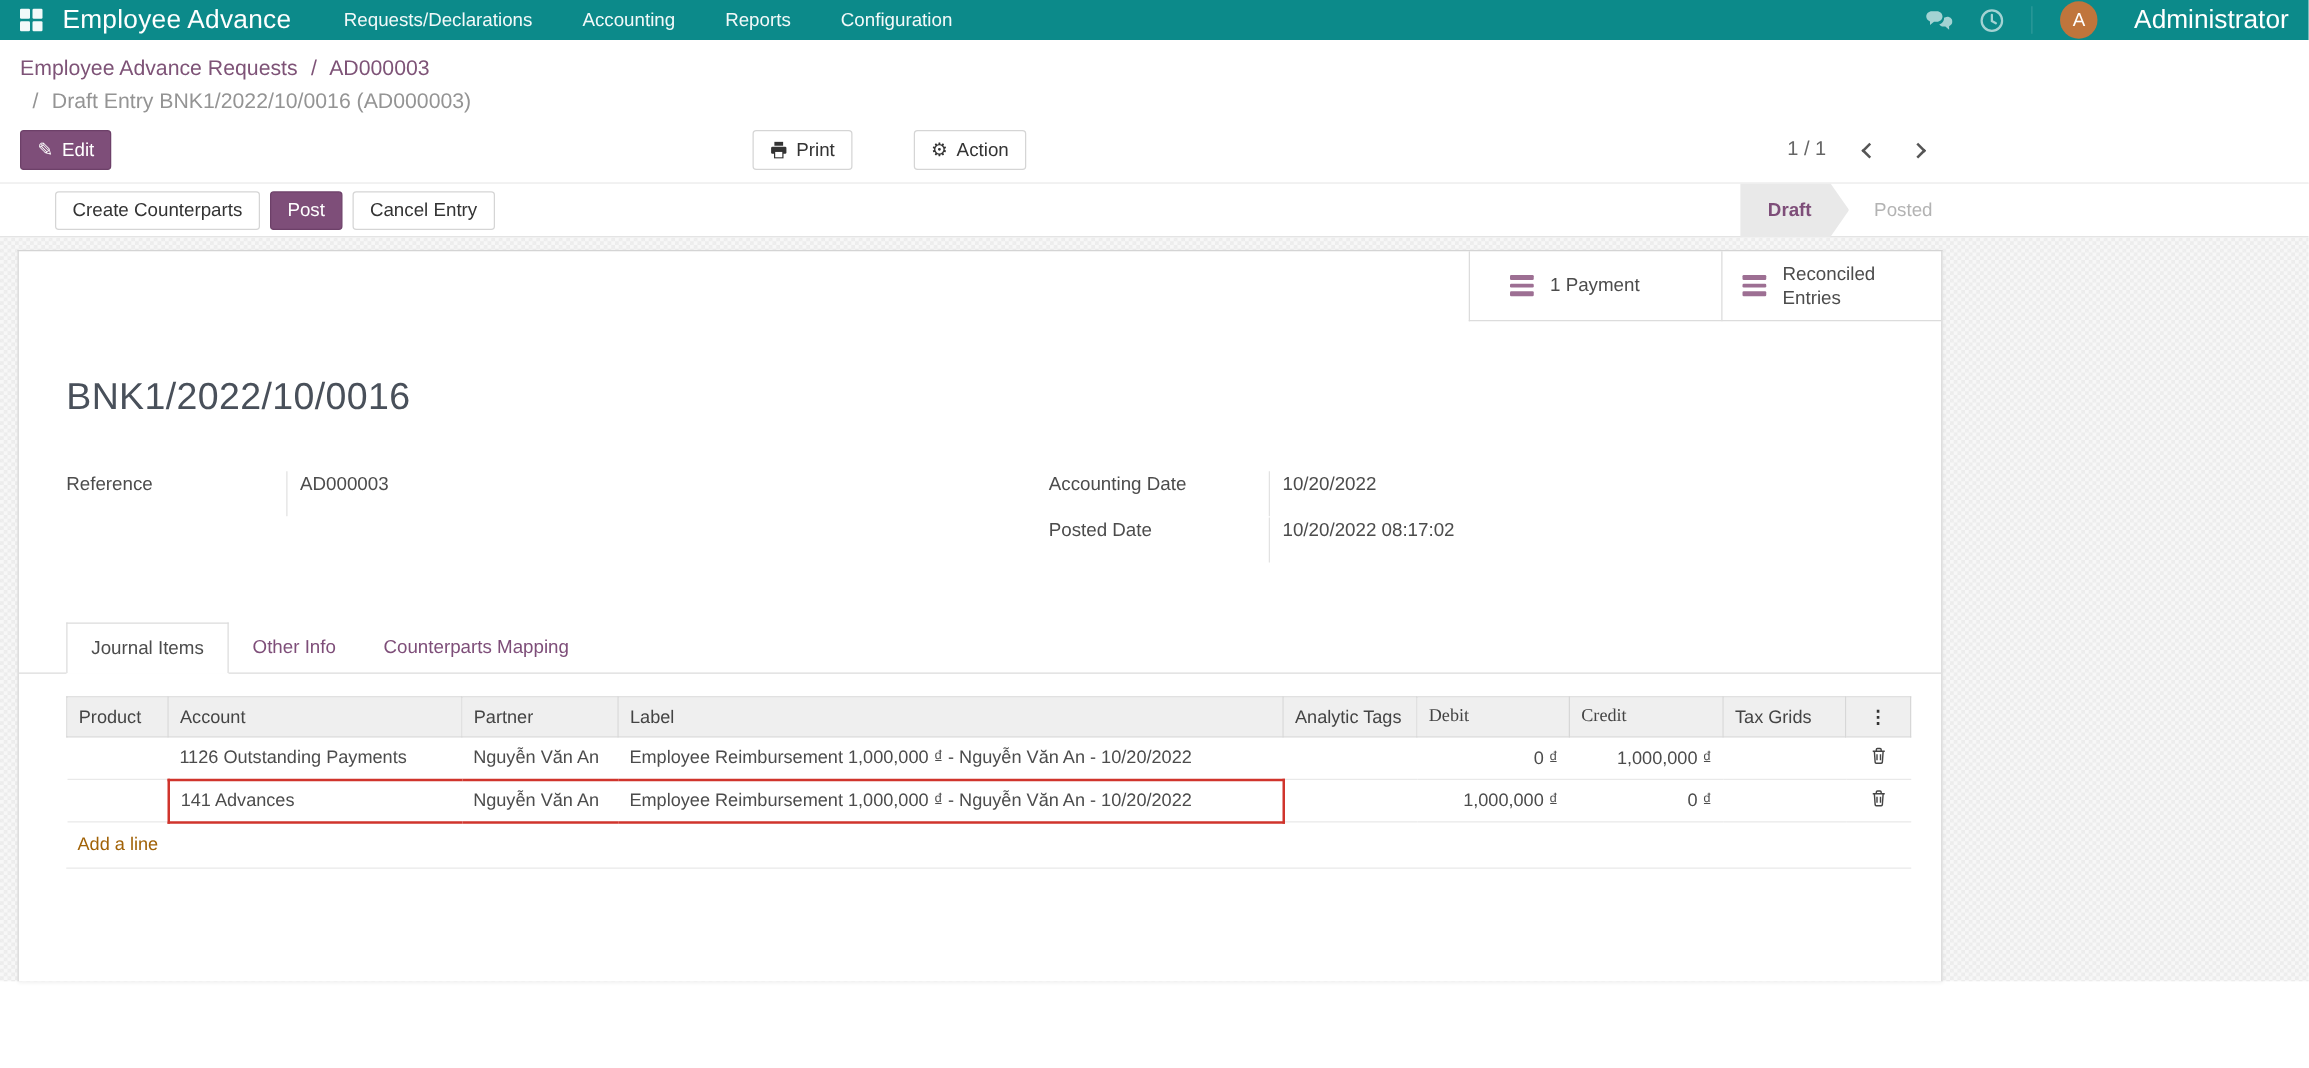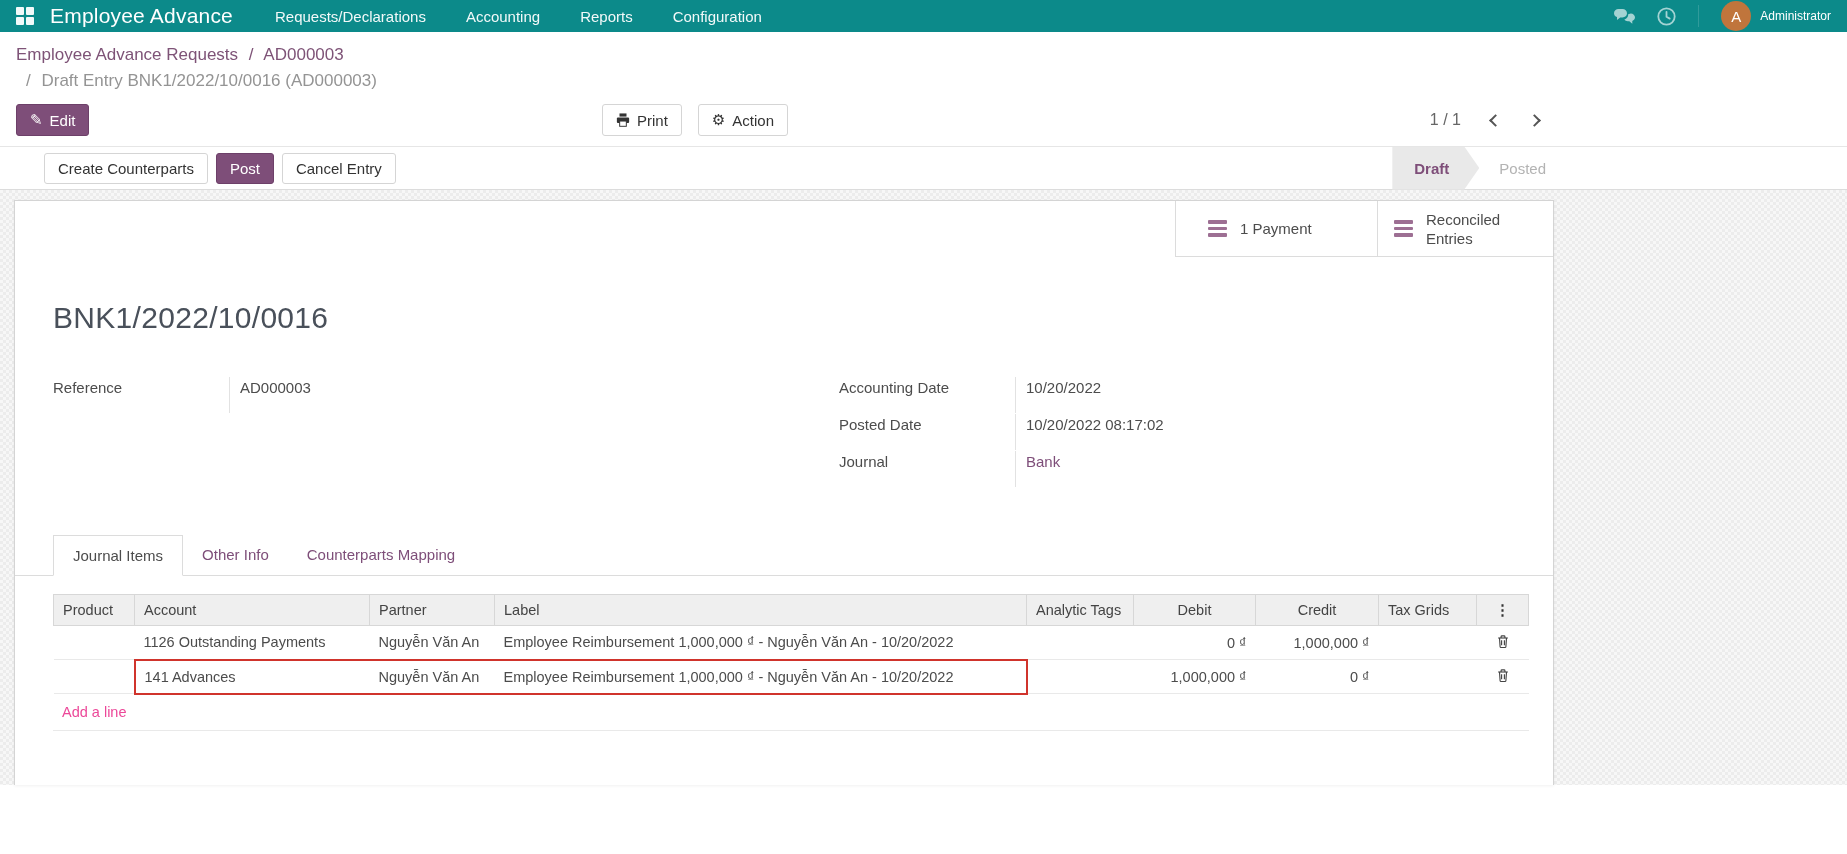--- a/index.html
+++ b/index.html
@@ -14,35 +14,35 @@
   .apps-grid div { background:rgba(255,255,255,.95); border-radius:1px; }
   .brand { font-size:21px; font-weight:500; letter-spacing:.2px; margin-right:42px; cursor:pointer; }
   .nav-menu { display:flex; gap:40px; font-size:15px; }
   .nav-menu span { color:rgba(255,255,255,.95); cursor:pointer; }
   .nav-right { margin-left:auto; display:flex; align-items:center; gap:22px; }
   .nav-icon { opacity:.8; cursor:pointer; display:flex; align-items:center; }
   .nav-divider { width:1px; height:22px; background:rgba(255,255,255,.15); }
   .user-menu { display:flex; align-items:center; gap:9px; cursor:pointer; }
   .avatar { width:30px; height:30px; border-radius:50%; background:#c0753c; color:#fff;
             display:flex; align-items:center; justify-content:center; font-size:15px; }
-  .user-name { font-size:12px; }
+  .user-name { font-size:21px;margin-left:20px; }
 
   
   .control-panel { background:#fff; padding:10px 16px 9px 16px; border-bottom:1px solid #e6e6e6; }
   .bc-line1 { font-size:17px; line-height:26px; }
   .bc-line2 { font-size:17px; line-height:26px; color:#949494; padding-left:10px; }
   .bc-link { color:#7e5377; cursor:pointer; }
   .bc-sep { color:#7e5377; margin:0 6px; }
   .bc-sep2 { color:#949494; margin-right:6px; }
   .cp-row { position:relative; margin-top:9px; height:34px; display:flex; align-items:center; }
   .btn { font-size:15px; border-radius:3px; padding:6px 13px; cursor:pointer;
          display:inline-flex; align-items:center; gap:7px; border:1px solid transparent; }
   .btn-primary { background:#7e4e79; border-color:#6d4069; color:#fff; }
   .btn-plain { background:#fff; border-color:#d5d5d5; color:#333; }
-  .center-buttons { position:absolute; left:586px; display:flex; gap:16px; }
+  .center-buttons { position:absolute; left:586px; display:flex; gap:49px; }
   .pager { position:absolute; right:292px; display:flex; align-items:center; gap:30px; }
   .pager-count { font-size:16px; color:#666; }
   .chev { width:9px; height:9px; border-top:2px solid #555; border-right:2px solid #555;
           display:inline-block; cursor:pointer; }
   .chev-left  { transform:rotate(-135deg); }
   .chev-right { transform:rotate(45deg); }
 
   
   .status-bar { background:#fff; height:43px; display:flex; align-items:center;
                 padding-left:16px; border-bottom:1px solid #dcdcdc; }
@@ -83,29 +83,29 @@
   .tabs { display:flex; margin-top:46px; padding:0 24px 0 38px; border-bottom:1px solid #dcdcdc; }
   .tab { font-size:15px; padding:11px 19px; cursor:pointer; color:#7e4e79; position:relative; top:1px; }
   .tab.active { background:#fff; color:#4c4c4c; border:1px solid #dcdcdc; border-bottom:1px solid #fff; }
 
   
   .table-wrap { padding:18px 24px 0 38px; }
   table { width:100%; border-collapse:collapse; font-size:14.5px; table-layout:fixed; }
   thead th { background:#efefef; font-weight:400; color:#444; text-align:left; padding:7px 9px;
              border:1px solid #d7d7d7; border-left:none; white-space:nowrap; overflow:hidden; }
   thead th:first-child { border-left:1px solid #d7d7d7; }
-  thead th.num { text-align:center; }
+  thead th.num { text-align:left;font-family:Liberation Serif, serif; }
   thead th.kebab-col { text-align:center; cursor:pointer; font-weight:700; color:#333; }
   tbody td { padding:7px 9px; border-bottom:1px solid #e9e9e9; white-space:nowrap; overflow:hidden; height:34px; cursor:pointer; }
   tbody td.num { text-align:right; }
   tbody td.trash-cell { text-align:center; }
   tr.highlighted td.hl { border-top:2px solid #d0342c; border-bottom:2px solid #d0342c; }
   tr.highlighted td.hl-first { border-left:2px solid #d0342c; }
   tr.highlighted td.hl-last { border-right:2px solid #d0342c; }
-  .add-line { color:#ec4899; font-size:14.5px; padding:9px 9px 10px 9px; cursor:pointer;
+  .add-line { color:#a16207; font-size:14.5px; padding:9px 9px 10px 9px; cursor:pointer;
               border-bottom:1px solid #e9e9e9; }
   .trash-icon { cursor:pointer; display:inline-flex; }
 </style>
 </head>
 <body>
 
 <div class="navbar">
   <div class="apps-grid">
     <div></div>
       <div></div>
@@ -224,24 +224,20 @@
           </div>
         </div>
         <div class="field-col-right">
           <div class="field-row">
             <span class="field-label">Accounting Date</span>
             <span class="field-value">10/20/2022</span>
           </div>
           <div class="field-row">
             <span class="field-label">Posted Date</span>
             <span class="field-value">10/20/2022 08:17:02</span>
-          </div>
-          <div class="field-row">
-            <span class="field-label">Journal</span>
-            <span class="field-value link-value">Bank</span>
           </div>
         </div>
       </div>
     </div>
 
     <div class="tabs">
       <div class="tab active">Journal Items</div>
       <div class="tab">Other Info</div>
       <div class="tab">Counterparts Mapping</div>
     </div>

